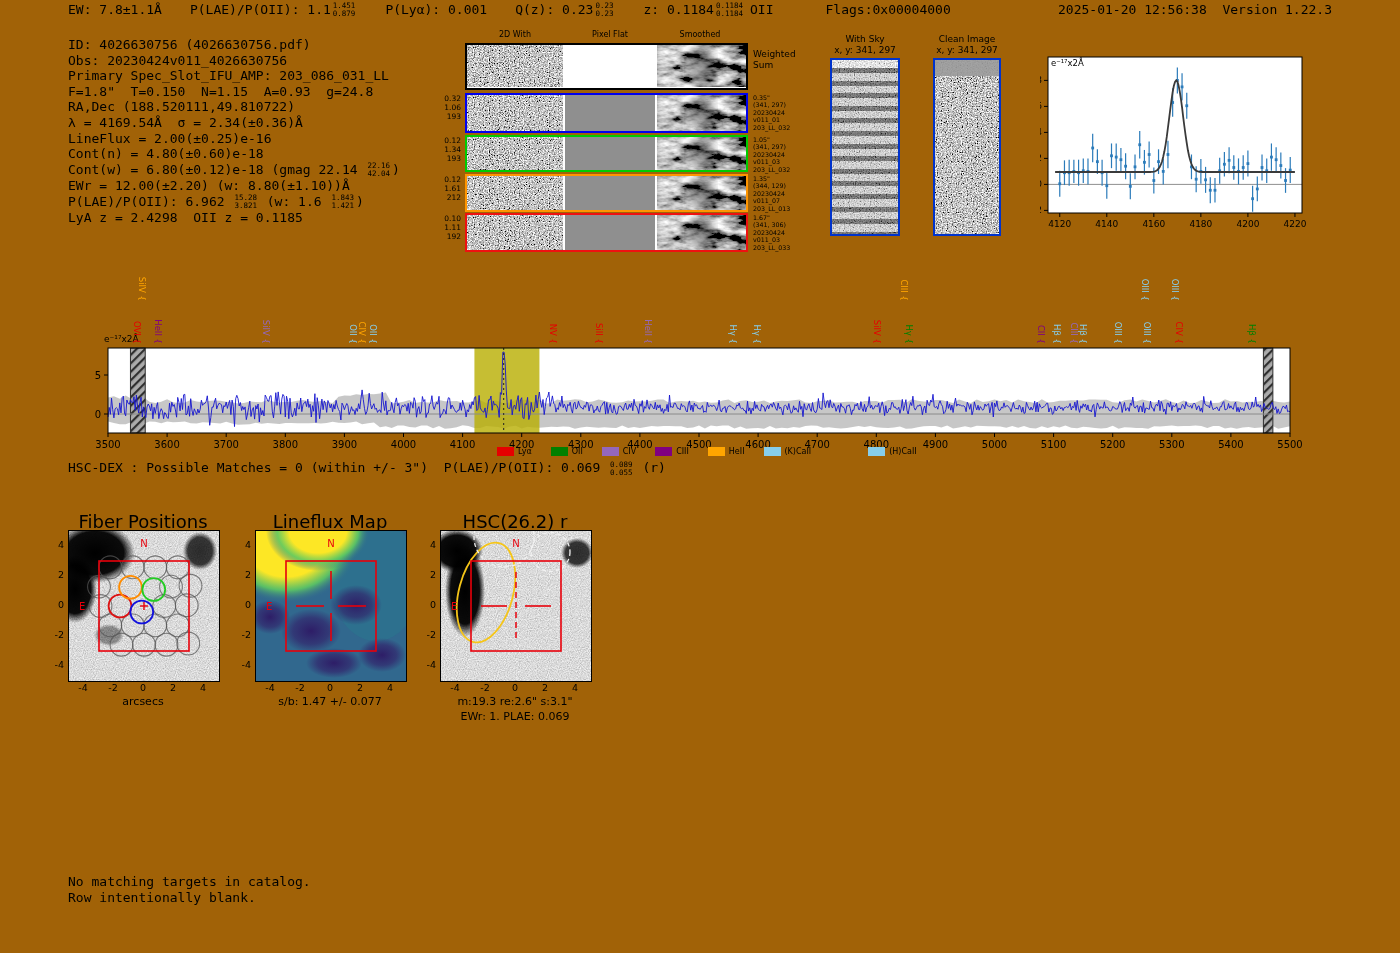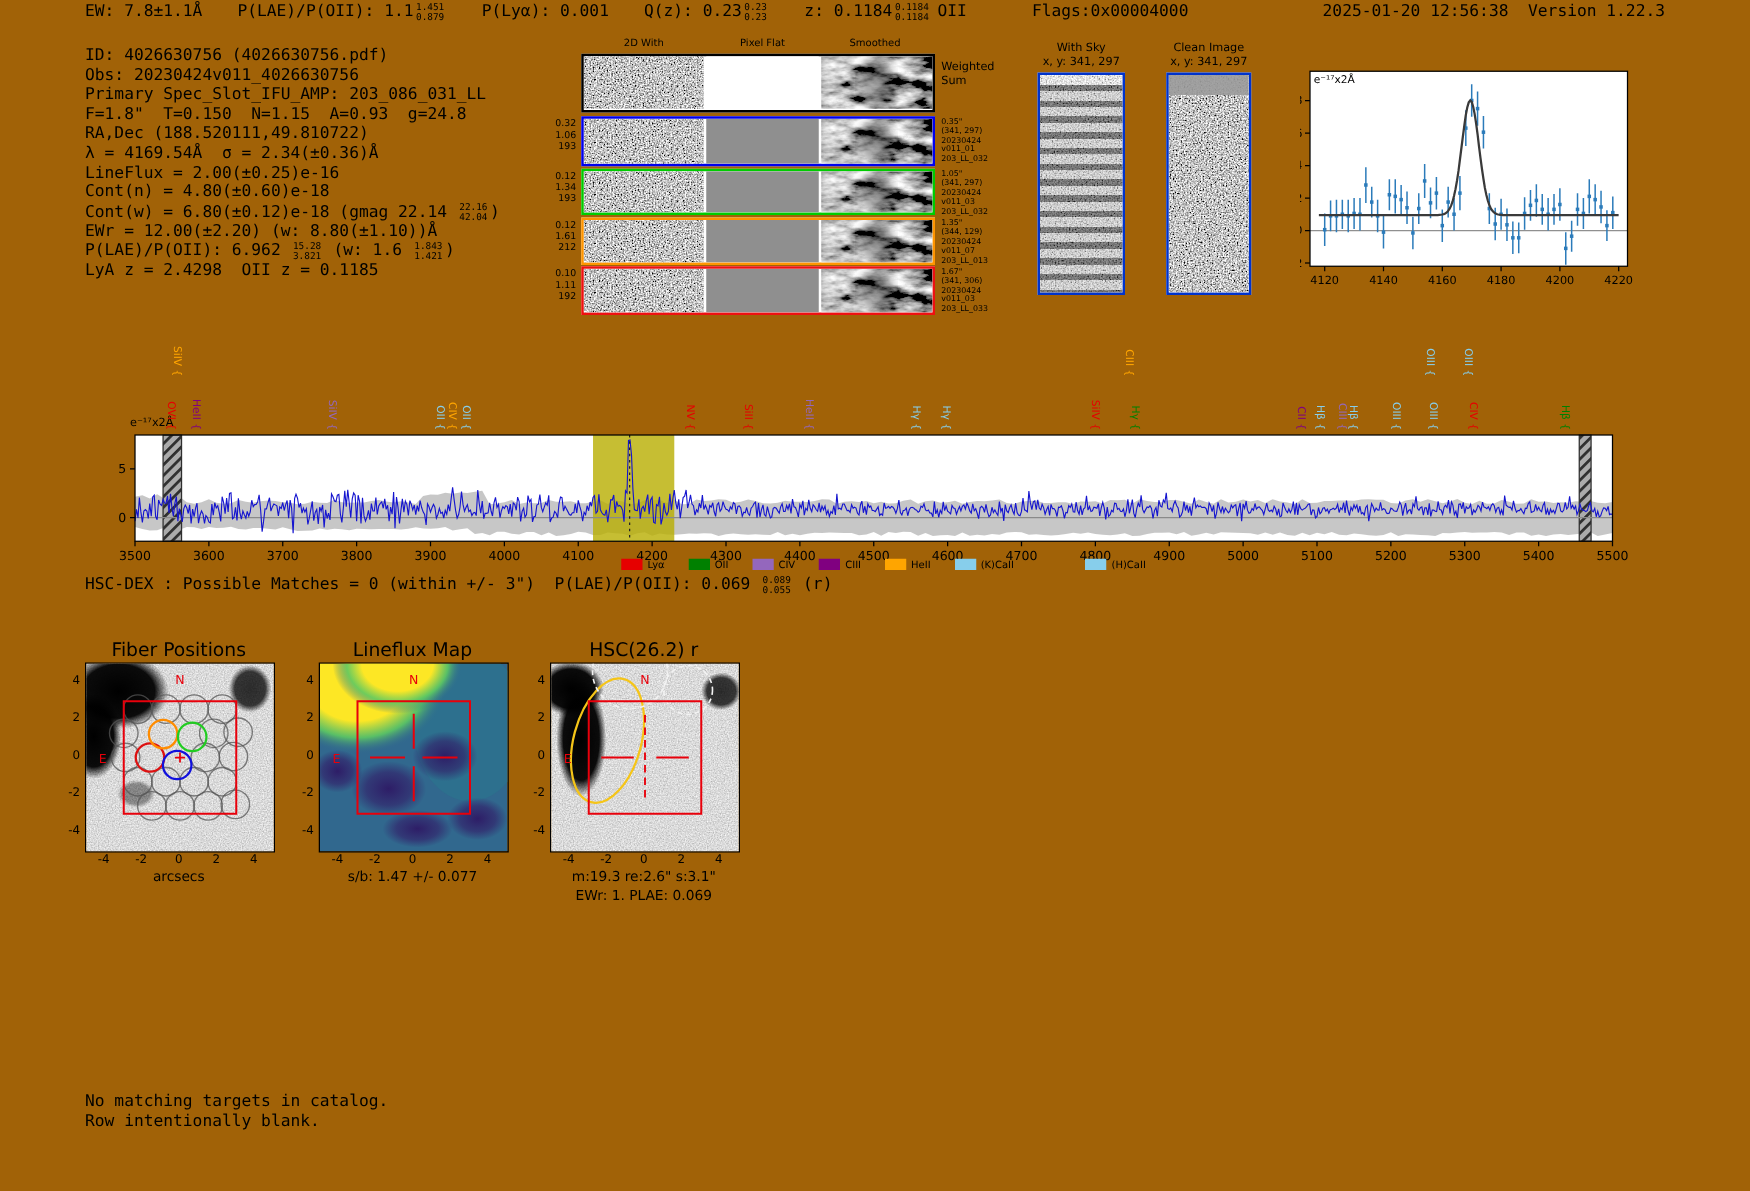--- a/index.html
+++ b/index.html
@@ -6,21 +6,21 @@
   #page{position:relative;width:1400px;height:953px;background:#a16207;color:#000;
         font-family:"DejaVu Sans Mono","Liberation Mono",monospace;overflow:hidden;}
   .abs{position:absolute;}
   .mono13{font-size:13px;line-height:15.6px;white-space:pre;}
   .sans{font-family:"DejaVu Sans","Liberation Sans",sans-serif;}
   .frac{display:inline-flex;flex-direction:column;font-size:7.5px;line-height:7.8px;
         vertical-align:middle;margin:0 2px;font-family:"DejaVu Sans Mono",monospace;}
   .hgroup{display:inline-flex;align-items:center;margin-right:28px;}
   .colhdr{position:absolute;text-align:center;font-size:8px;font-family:"DejaVu Sans",sans-serif;}
   .ttl{position:absolute;text-align:center;font-size:9px;line-height:11px;font-family:"DejaVu Sans",sans-serif;}
-  .ptitle{position:absolute;text-align:center;font-size:15px;font-family:"DejaVu Sans",sans-serif;}
+  .ptitle{position:absolute;text-align:center;font-size:18px;font-family:"DejaVu Sans",sans-serif;}
   .caption{position:absolute;text-align:center;font-size:11px;font-family:"DejaVu Sans",sans-serif;}
   .ticklab{position:absolute;font-size:9.5px;font-family:"DejaVu Sans",sans-serif;}
   .cutbox{position:absolute;width:150px;height:150px;border:1px solid #000;}
   sup{font-size:9px;}
 </style>
 </head>
 <body>
 
 <svg width="0" height="0" style="position:absolute" aria-hidden="true">
   <defs>

